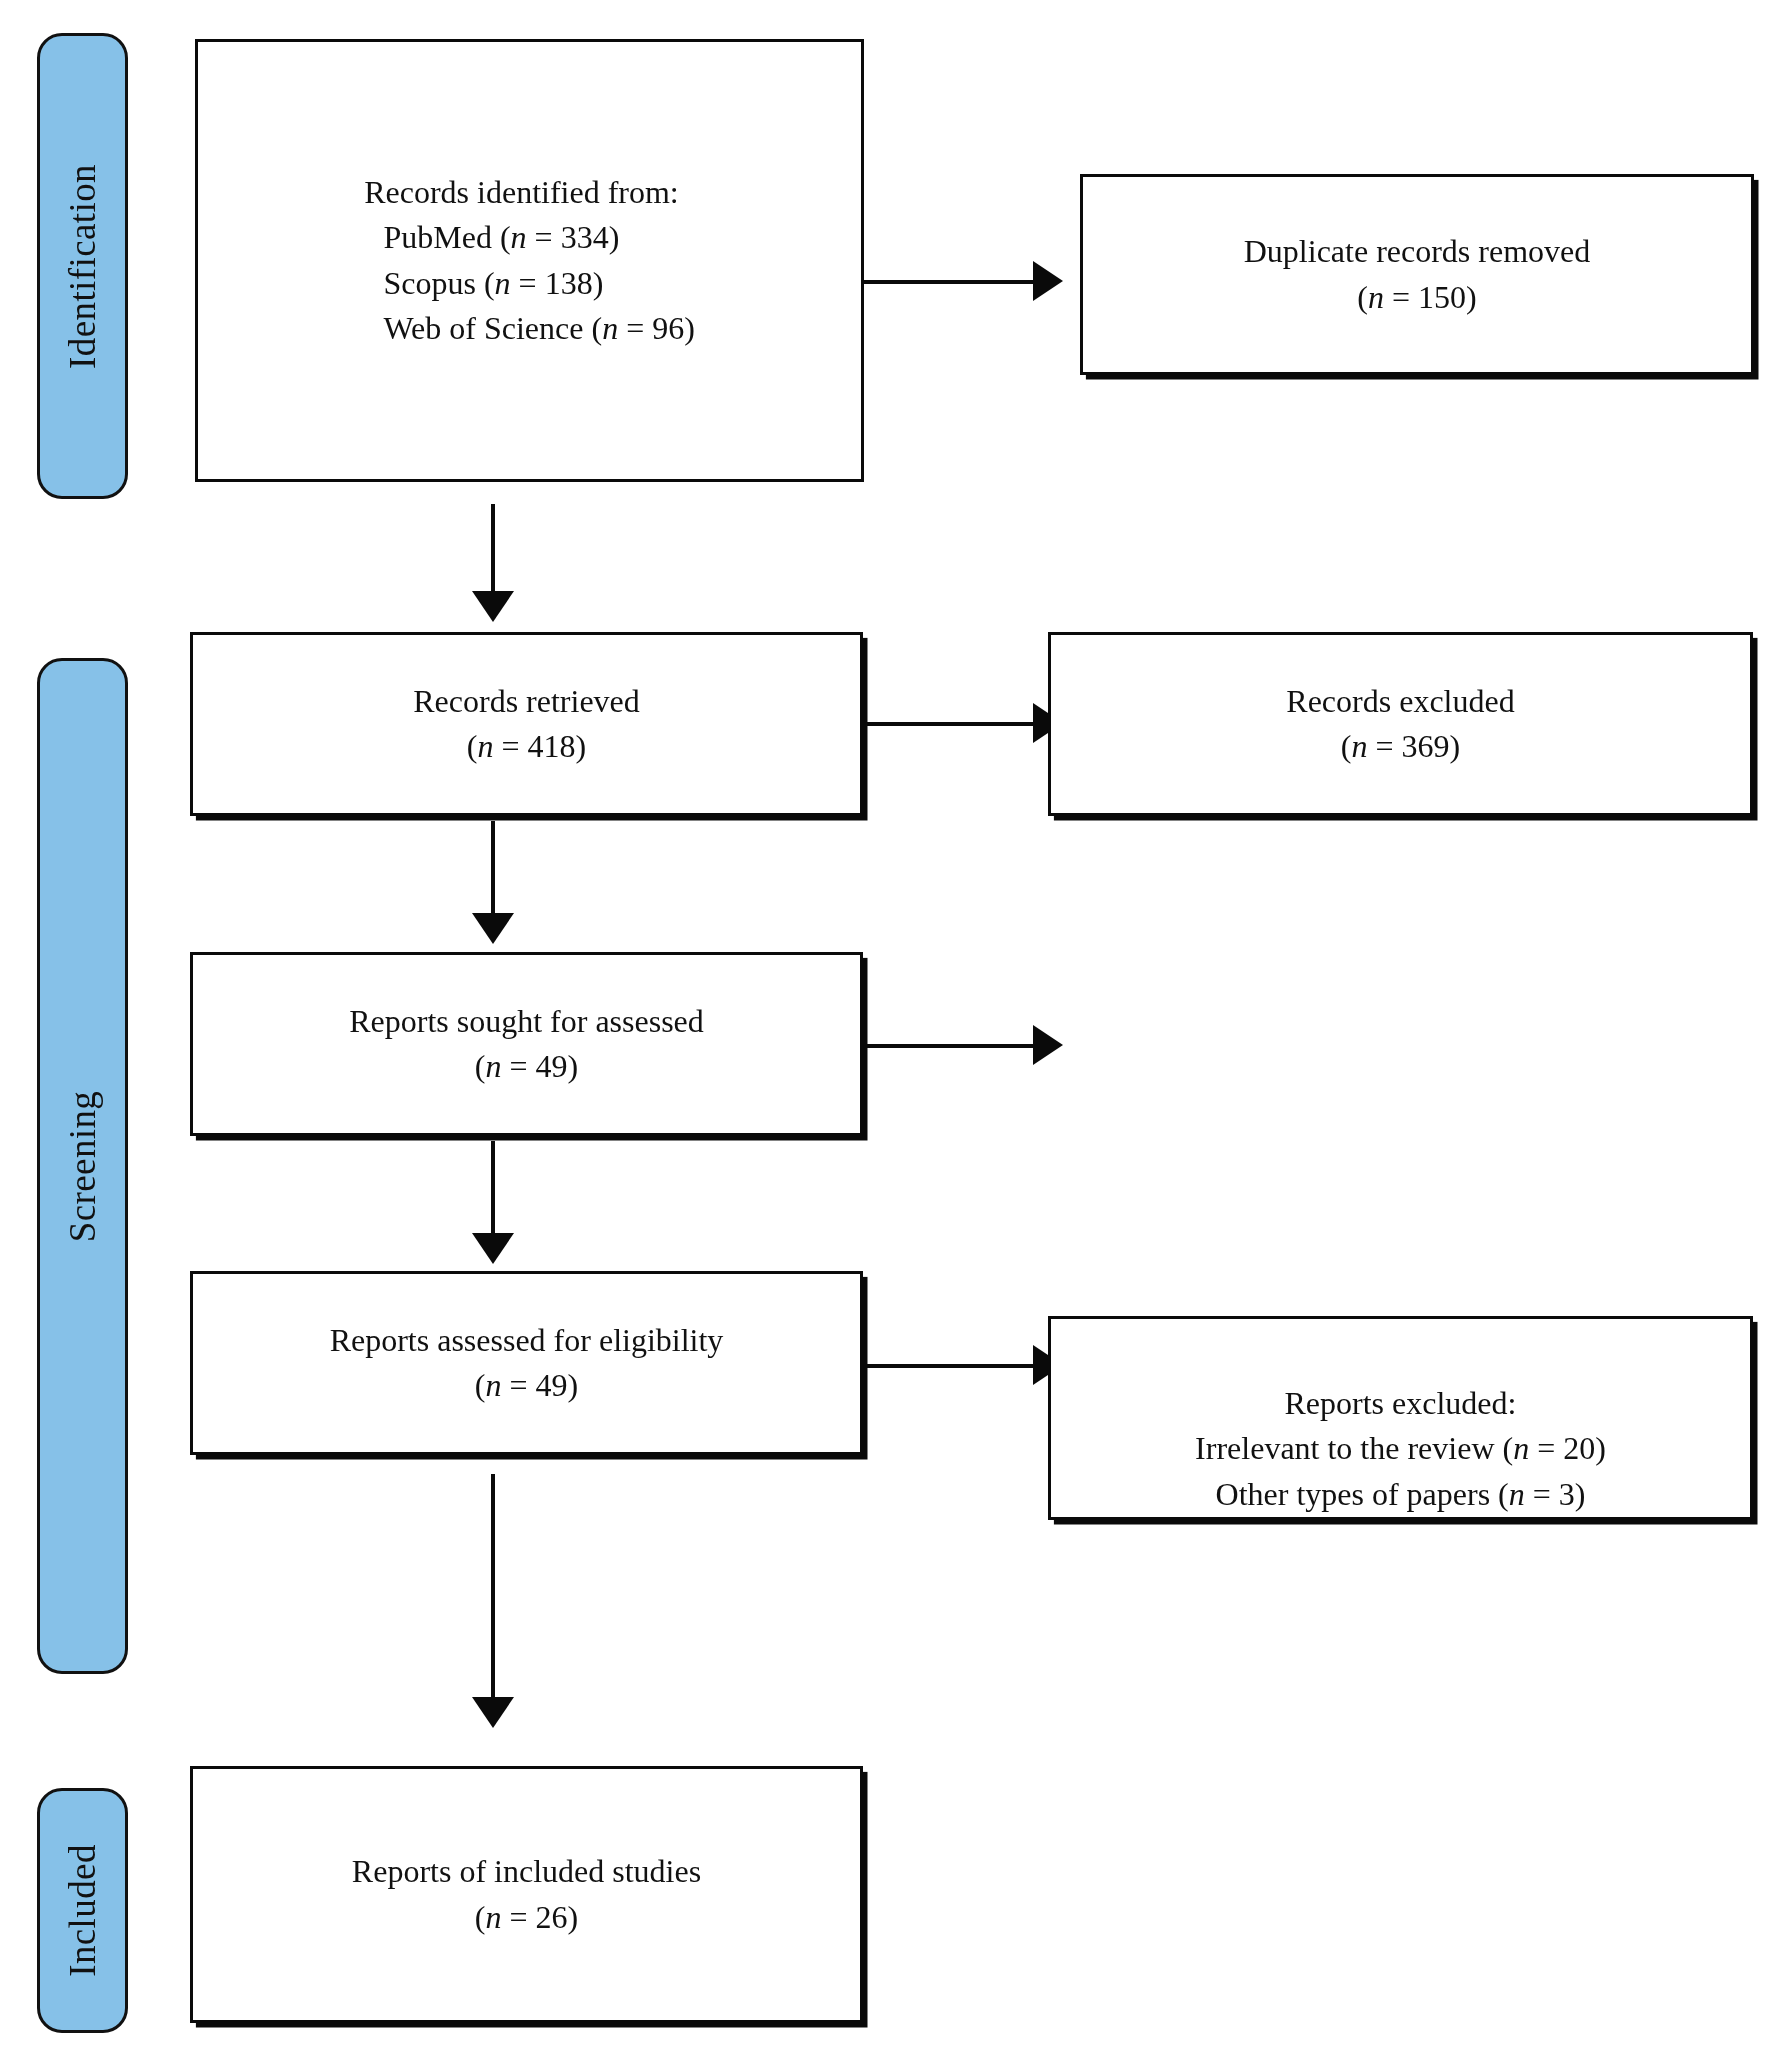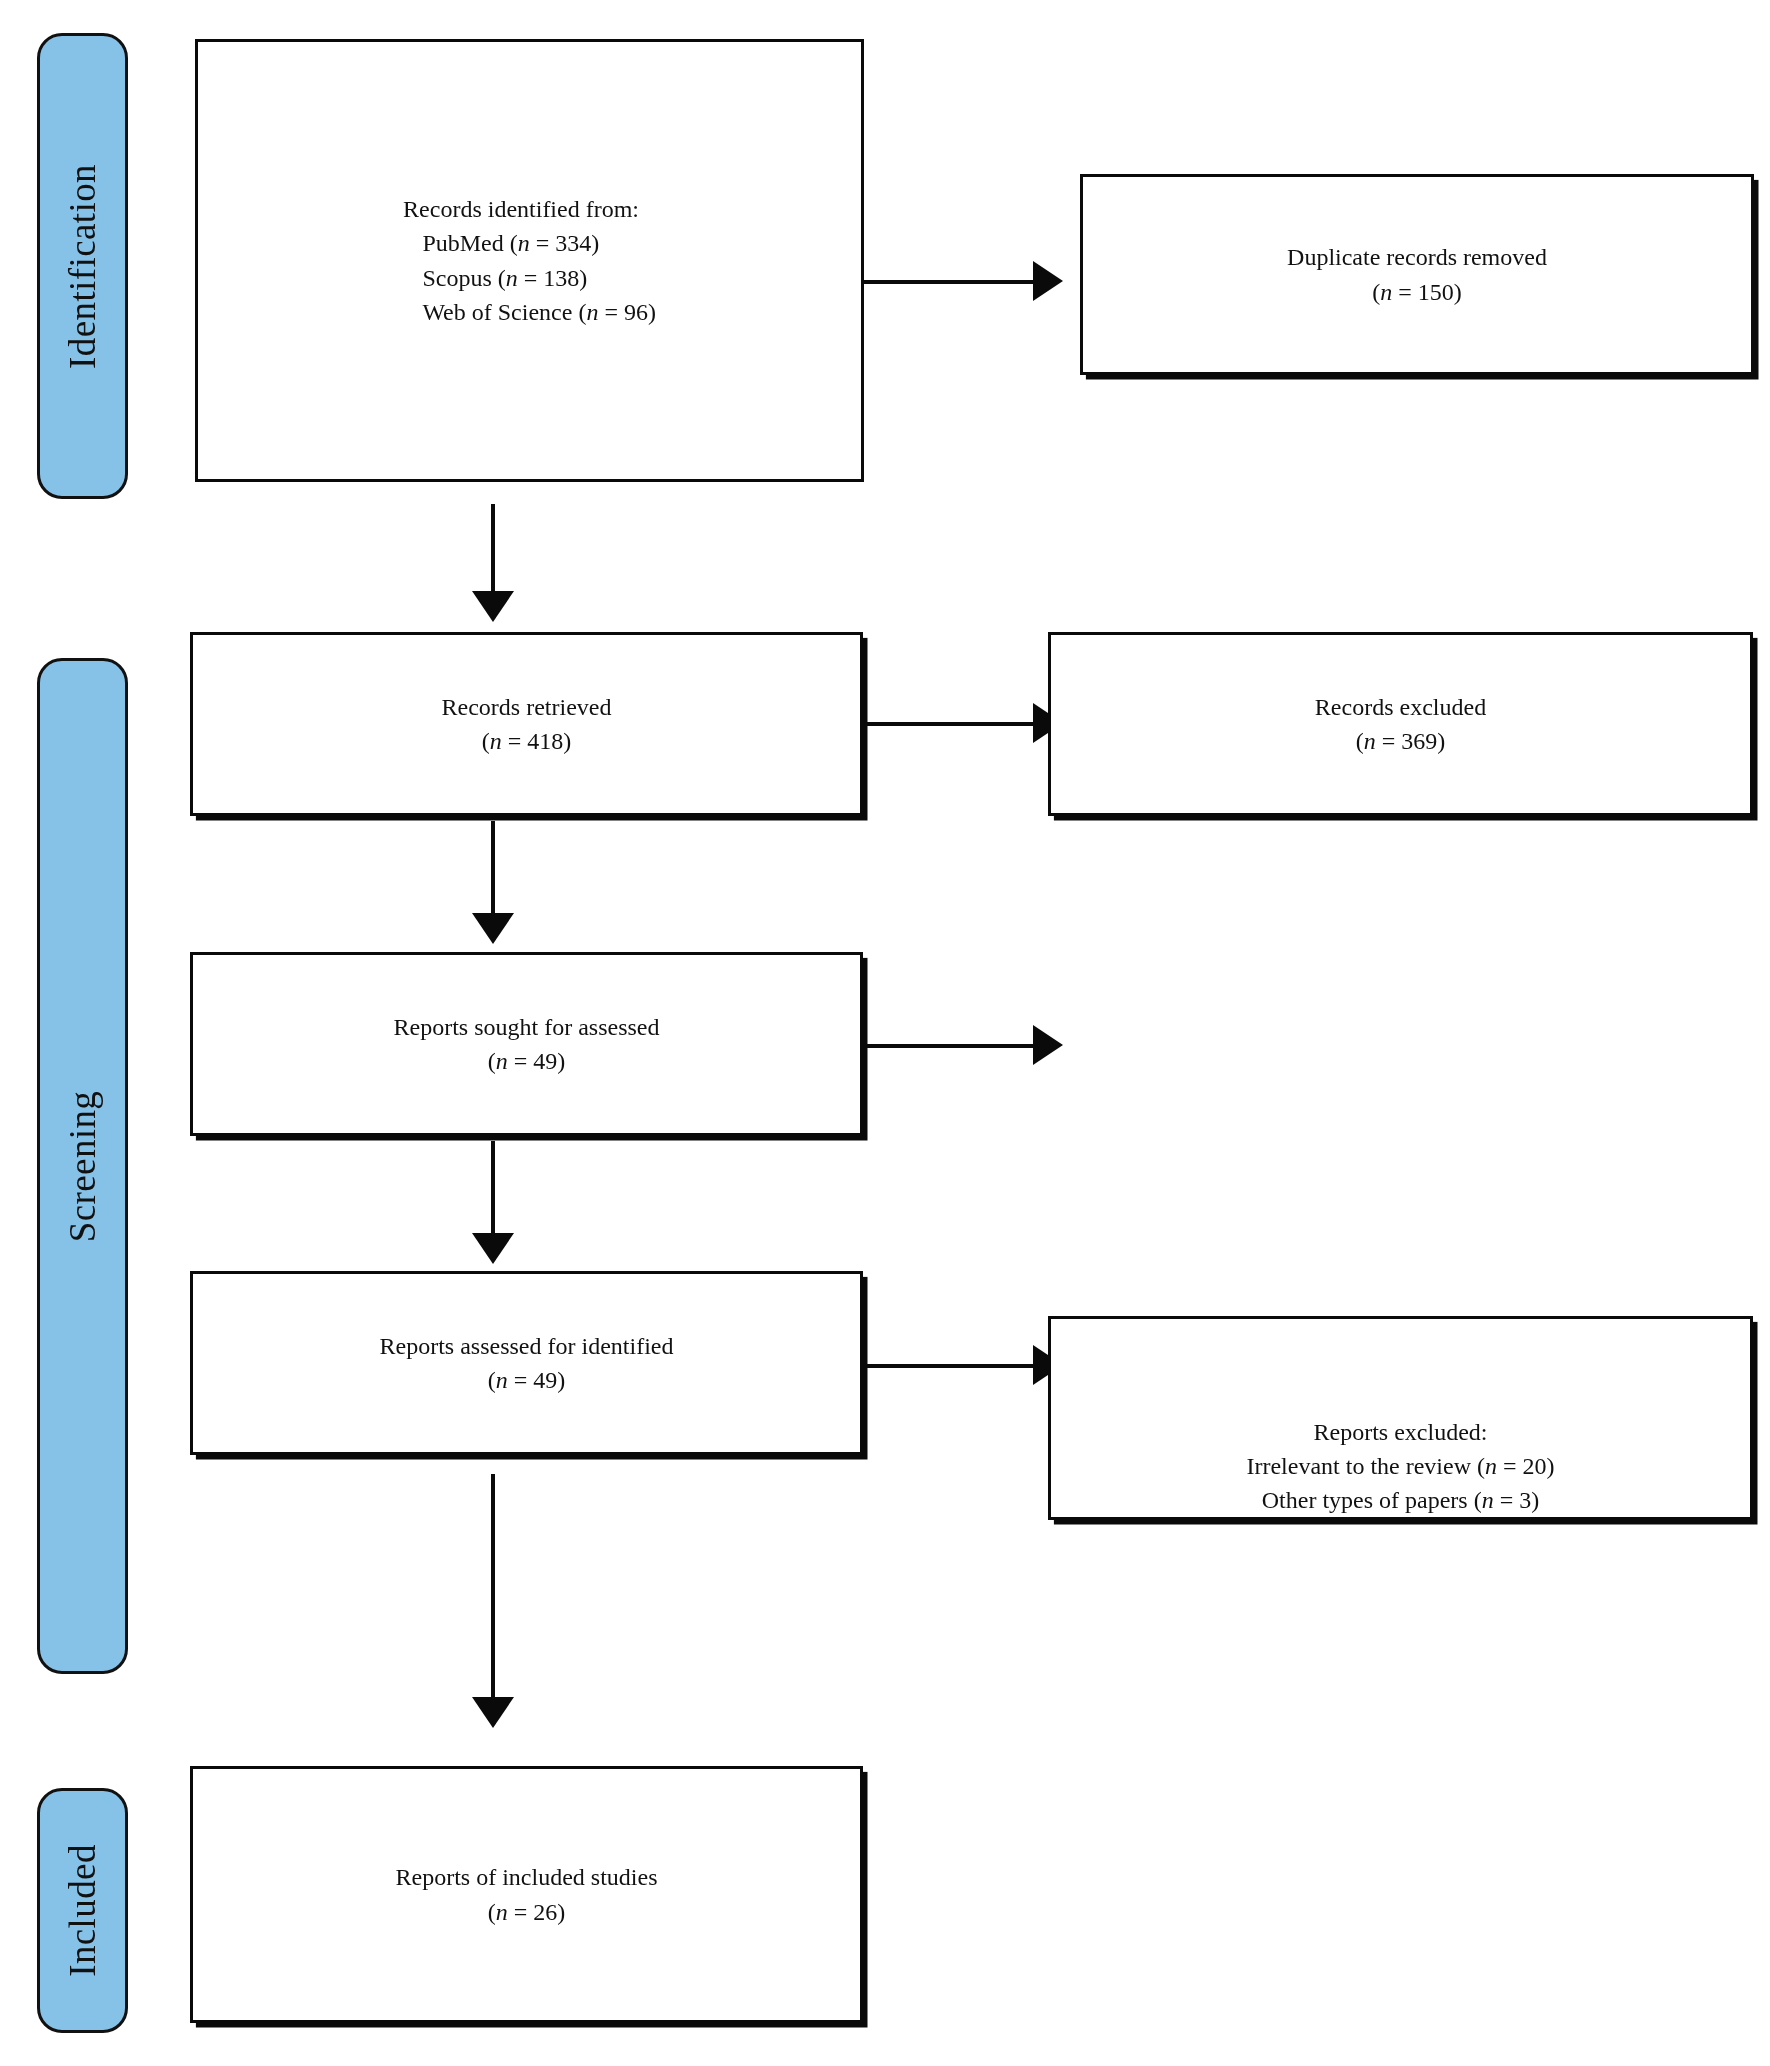--- a/index.html
+++ b/index.html
@@ -45,21 +45,21 @@
     display: flex;
     flex-direction: column;
     align-items: center;
     justify-content: center;
     color: #111111;
   }
   .box.shadow {
     box-shadow: 5.2px 5.2px 0 -0.7px #0a0a0a;
   }
   .box-line {
-    font-size: 24px;
+    font-size: 32px;
     line-height: 1.42;
     white-space: nowrap;
     text-align: center;
   }
   .box-line.left {
     text-align: left;
     align-self: flex-start;
   }
   .lines-wrap {
     display: flex;
@@ -166,21 +166,21 @@
 
   <div class="h-line" style="left:862px; top:1044px; width:171px;"></div>
   <div class="arrow-right" style="left:1033px; top:1025px;"></div>
 
 
   <div class="v-line" style="left:491px; top:1141px; width:3.7px; height:97px;"></div>
   <div class="arrow-down" style="left:472px; top:1233px;"></div>
 
   <div class="box shadow" style="left:190px; top:1271px; width:673px; height:184px;">
     <div class="lines-wrap">
-      <div class="box-line">Reports assessed for identified</div>
+      <div class="box-line">Reports assessed for eligibility</div>
       <div class="box-line">(<i>n</i> = 49)</div>
     </div>
   </div>
 
   <div class="h-line" style="left:862px; top:1364px; width:171px;"></div>
   <div class="arrow-right" style="left:1033px; top:1345px;"></div>
 
   <div class="box shadow" style="left:1048px; top:1316px; width:705px; height:204px;justify-content:flex-end;">
     <div class="lines-wrap">
       <div class="box-line">Reports excluded:</div>

